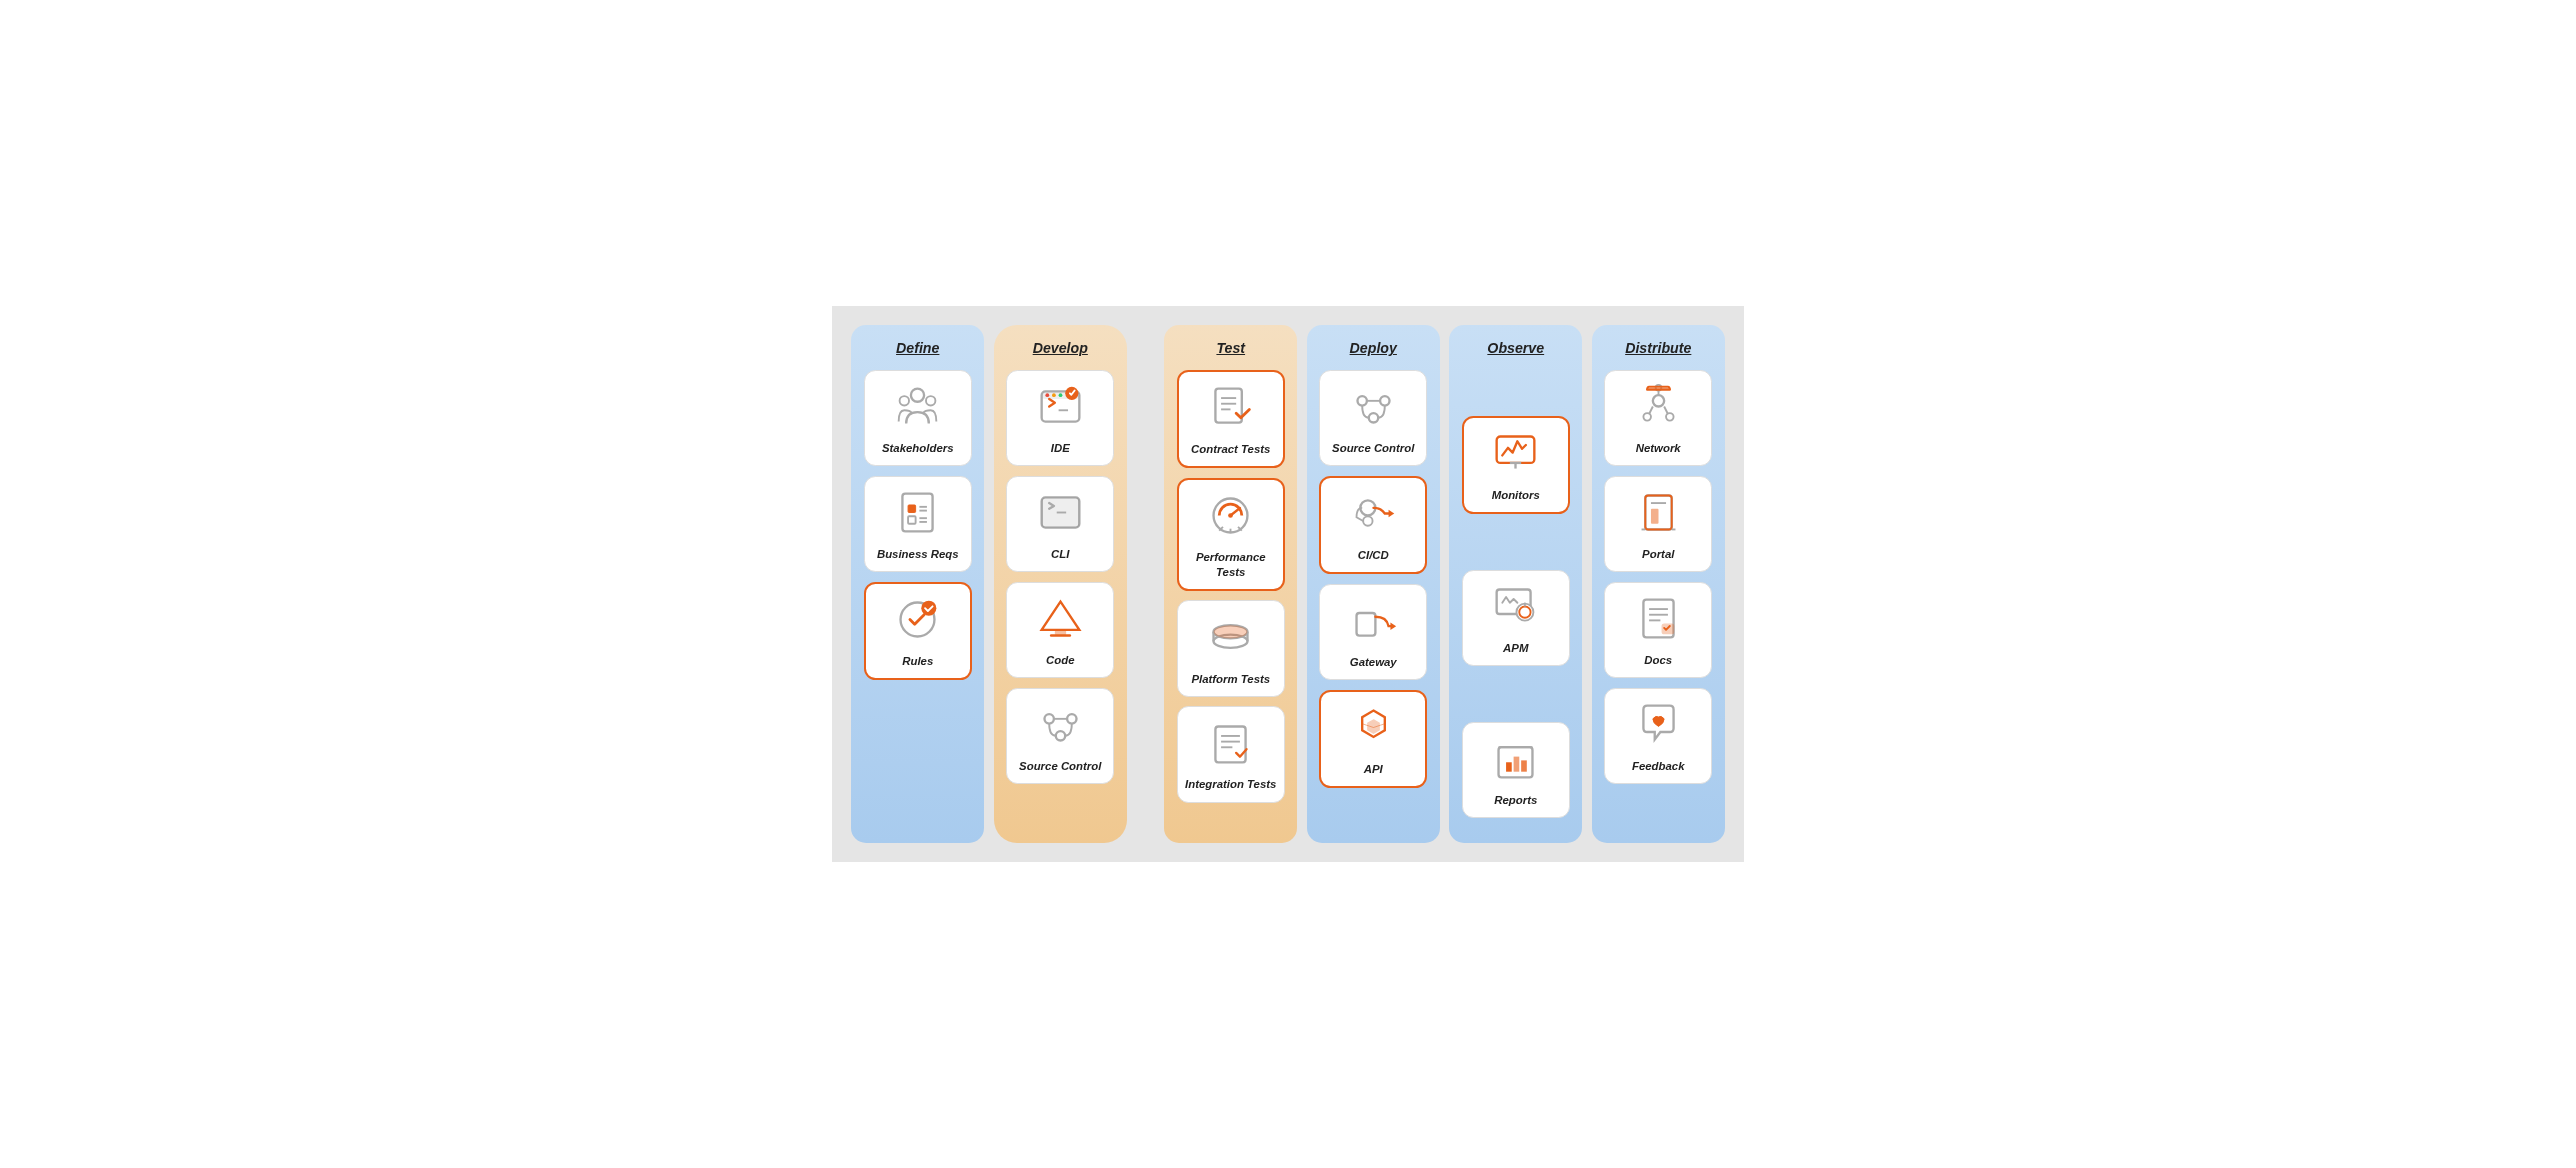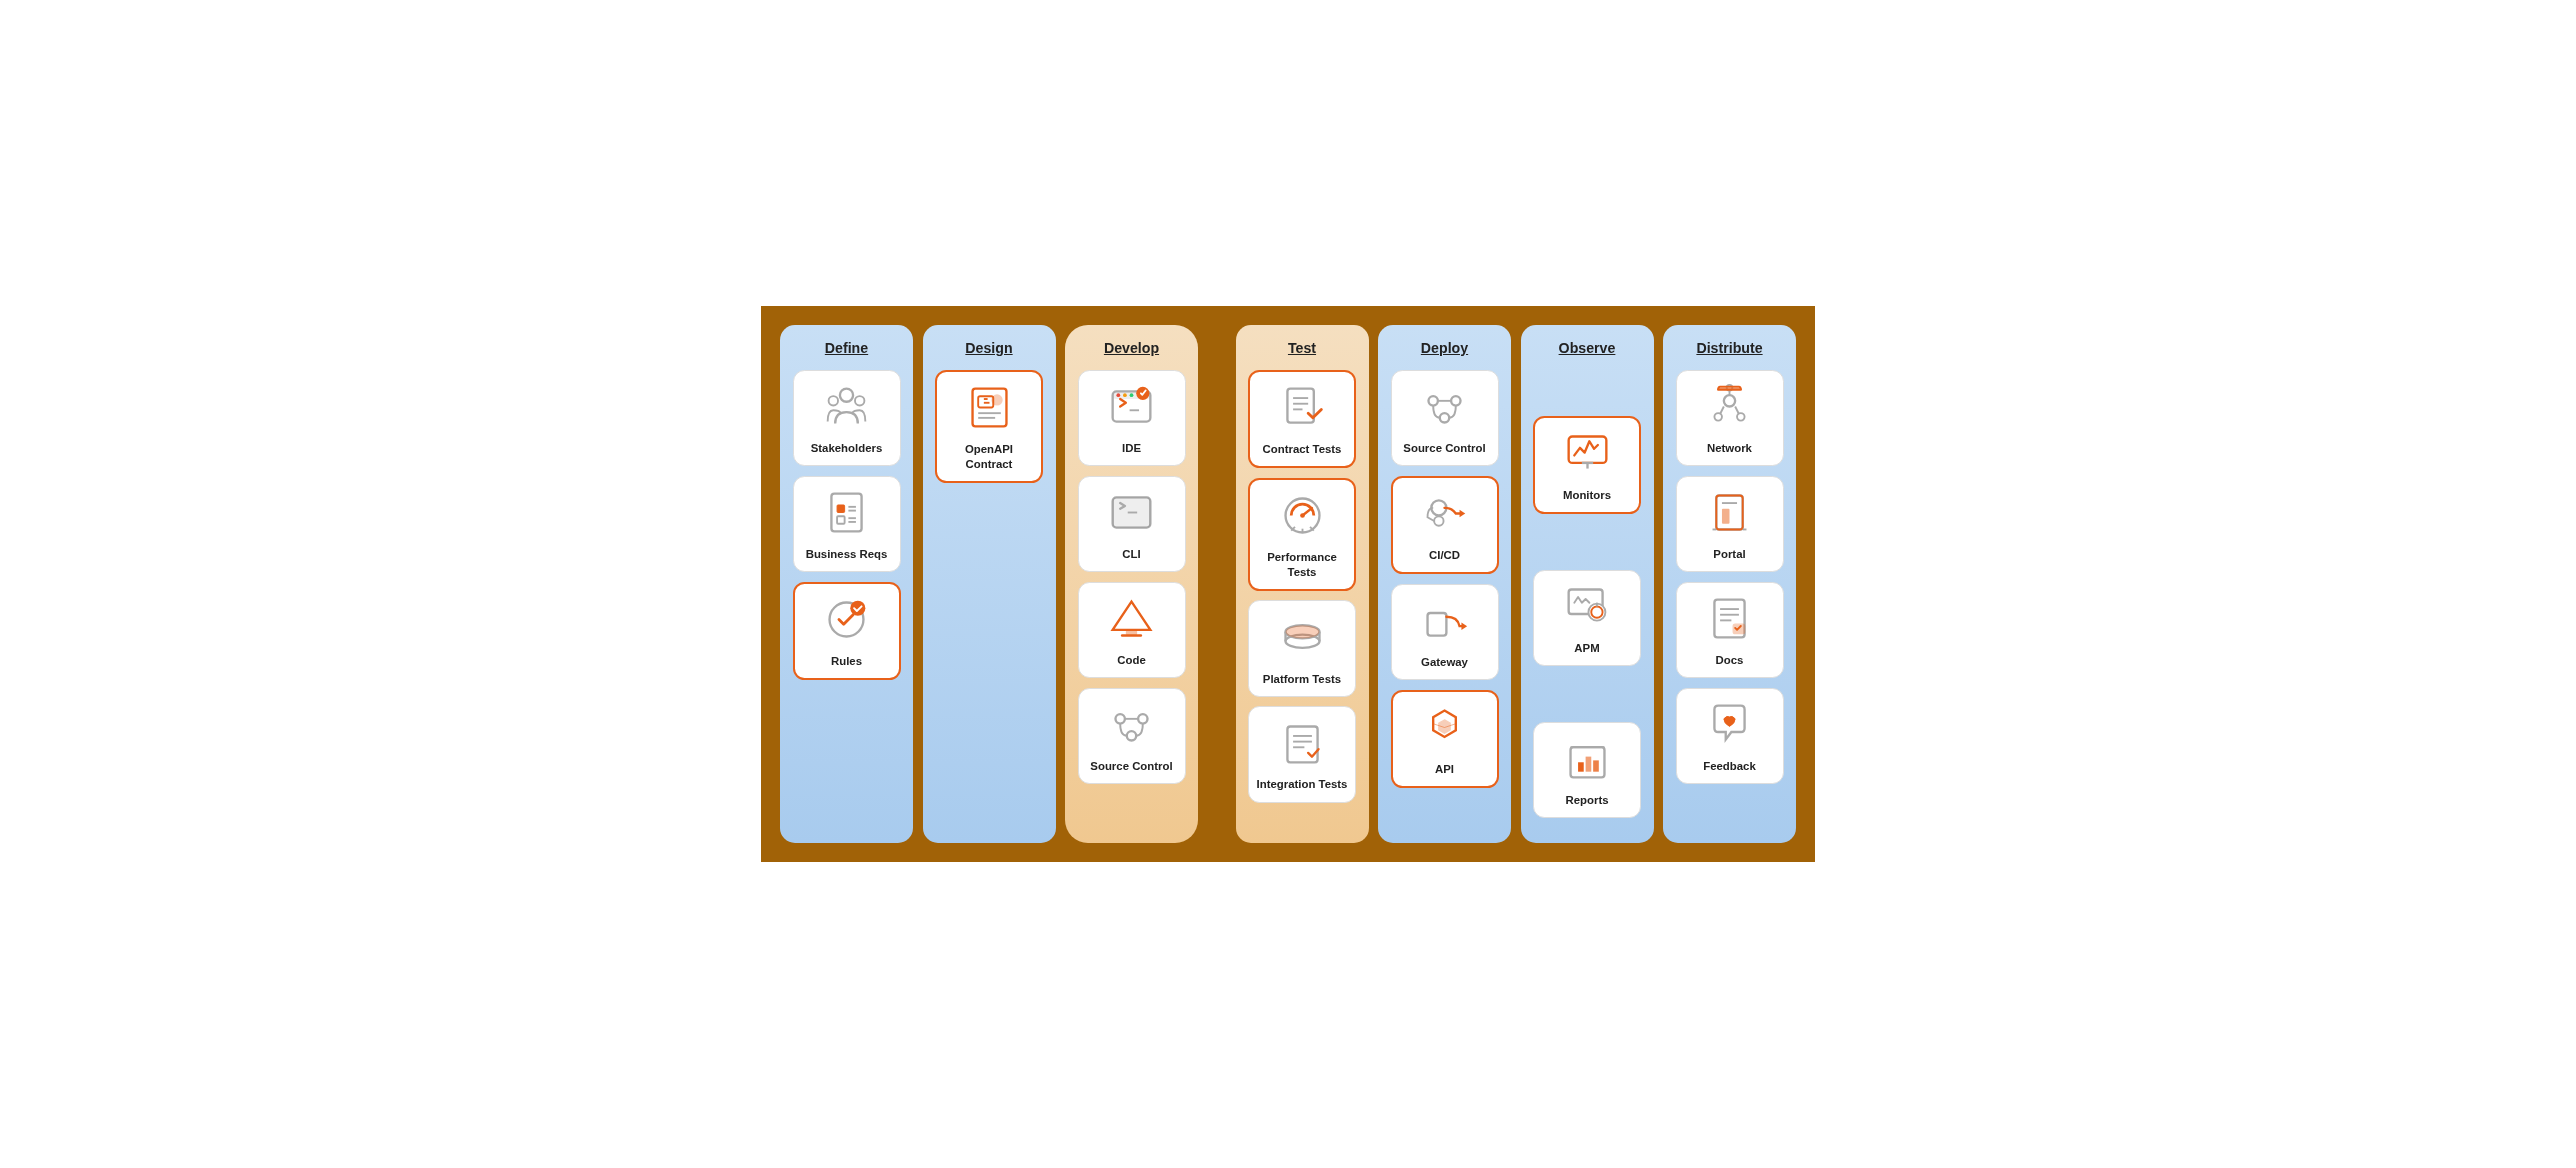--- a/index.html
+++ b/index.html
@@ -9,22 +9,23 @@
       display: flex;
       justify-content: center;
       align-items: center;
       min-height: 100vh;
       padding: 19px;
     }
     .diagram {
       display: flex;
       gap: 9.5px;
       align-items: stretch;
-      background: #a16207;
+      background: #e5e5e5;
       padding: 19px;
+      font-style: italic;
     }
     .column {
       display: flex;
       flex-direction: column;
       align-items: center;
       border-radius: 15px;
       padding: 15px 9.5px;
       min-width: 123px;
       width: 133px;
     }
@@ -120,37 +121,20 @@
           <svg viewBox="0 0 52 52" class="icon">
             <circle cx="26" cy="26" r="18" fill="none" stroke="#aaa" stroke-width="2.5"></circle>
             <path d="M18 26 l5 5 l10-10" fill="none" stroke="#e8611a" stroke-width="3" stroke-linecap="round" stroke-linejoin="round"></path>
             <circle cx="38" cy="14" r="8" fill="#e8611a"></circle>
             <path d="M34 14 l3 3 l5-5" fill="none" stroke="#fff" stroke-width="2" stroke-linecap="round" stroke-linejoin="round"></path>
           </svg>
         </div>
         <div class="card-label">Rules</div>
       </div>
     </div>
-    <div class="column column-design">
-      <div class="column-header">Design</div>
-      <div class="card highlighted">
-        <div class="icon-wrap">
-          <svg viewBox="0 0 52 52" class="icon">
-            <rect x="8" y="6" width="36" height="40" rx="3" fill="none" stroke="#e8611a" stroke-width="2.5"></rect>
-            <rect x="14" y="14" width="16" height="12" rx="2" fill="none" stroke="#e8611a" stroke-width="2"></rect>
-            <line x1="20" y1="17" x2="24" y2="17" stroke="#e8611a" stroke-width="2"></line>
-            <line x1="20" y1="21" x2="26" y2="21" stroke="#e8611a" stroke-width="2"></line>
-            <circle cx="34" cy="18" r="5" fill="#e8611a" opacity="0.3" stroke="#e8611a" stroke-width="2"></circle>
-            <line x1="14" y1="32" x2="38" y2="32" stroke="#aaa" stroke-width="2"></line>
-            <line x1="14" y1="37" x2="32" y2="37" stroke="#aaa" stroke-width="2"></line>
-          </svg>
-        </div>
-        <div class="card-label">OpenAPI Contract</div>
-      </div>
-    </div>
     <div class="column column-develop">
       <div class="column-header">Develop</div>
       <div class="card">
         <div class="icon-wrap">
           <svg viewBox="0 0 52 52" class="icon">
             <rect x="6" y="10" width="40" height="32" rx="4" fill="none" stroke="#aaa" stroke-width="2.5"></rect>
             <rect x="6" y="10" width="40" height="8" rx="4" fill="#aaa" opacity="0.2"></rect>
             <circle cx="12" cy="14" r="2" fill="#e74c3c"></circle>
             <circle cx="19" cy="14" r="2" fill="#f39c12"></circle>
             <circle cx="26" cy="14" r="2" fill="#2ecc71"></circle>

